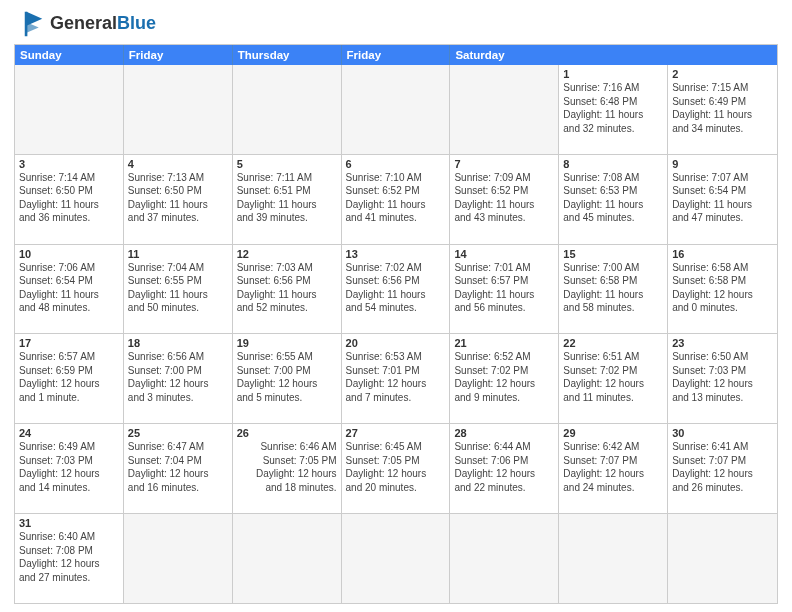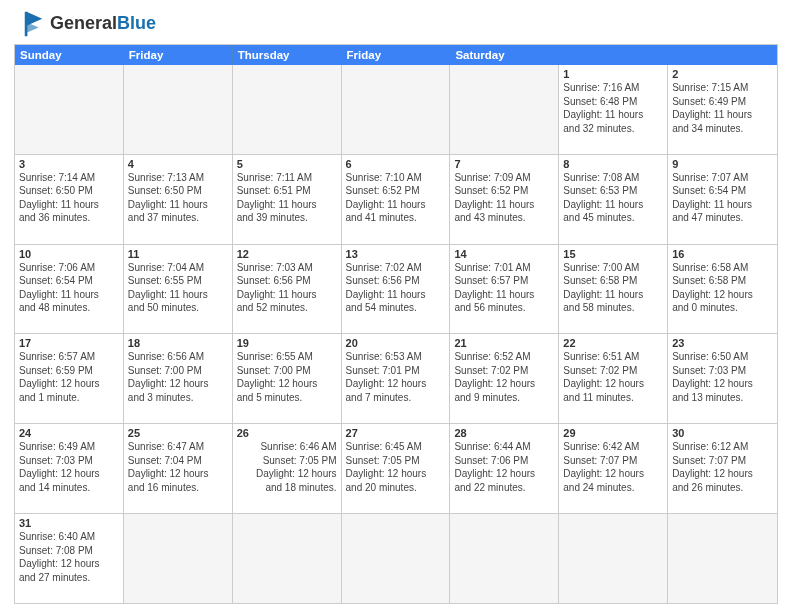--- a/index.html
+++ b/index.html
@@ -349,21 +349,21 @@
           </div>
           <div class="day-cell">
             <span class="day-number">29</span>
             <div class="day-info" style="white-space: pre-line;">Sunrise: 6:42 AM
 Sunset: 7:07 PM
 Daylight: 12 hours
 and 24 minutes.</div>
           </div>
           <div class="day-cell">
             <span class="day-number">30</span>
-            <div class="day-info" style="white-space: pre-line;">Sunrise: 6:12 AM
+            <div class="day-info" style="white-space: pre-line;">Sunrise: 6:41 AM
 Sunset: 7:07 PM
 Daylight: 12 hours
 and 26 minutes.</div>
           </div>
         </div>
         <div class="week-row">
           <div class="day-cell">
             <span class="day-number">31</span>
             <div class="day-info" style="white-space: pre-line;">Sunrise: 6:40 AM
 Sunset: 7:08 PM

